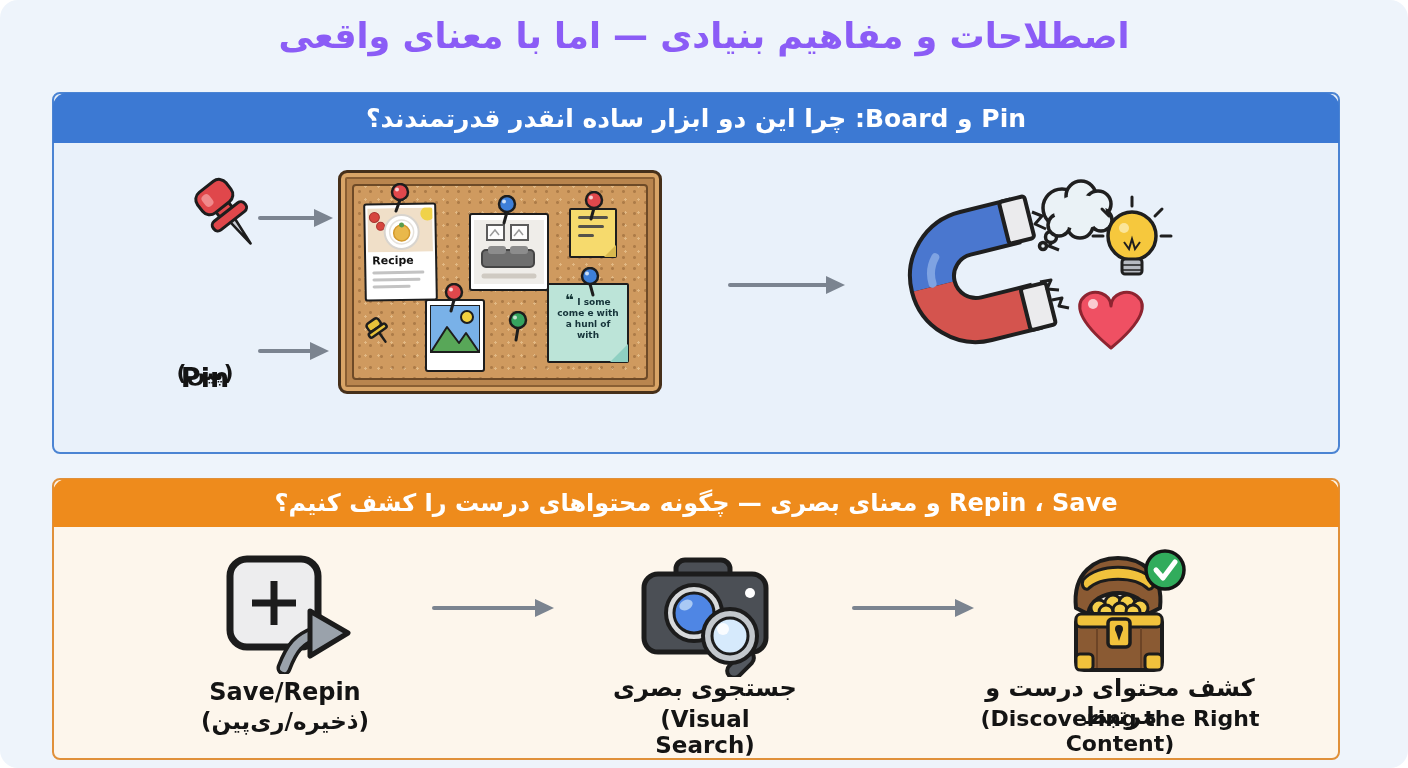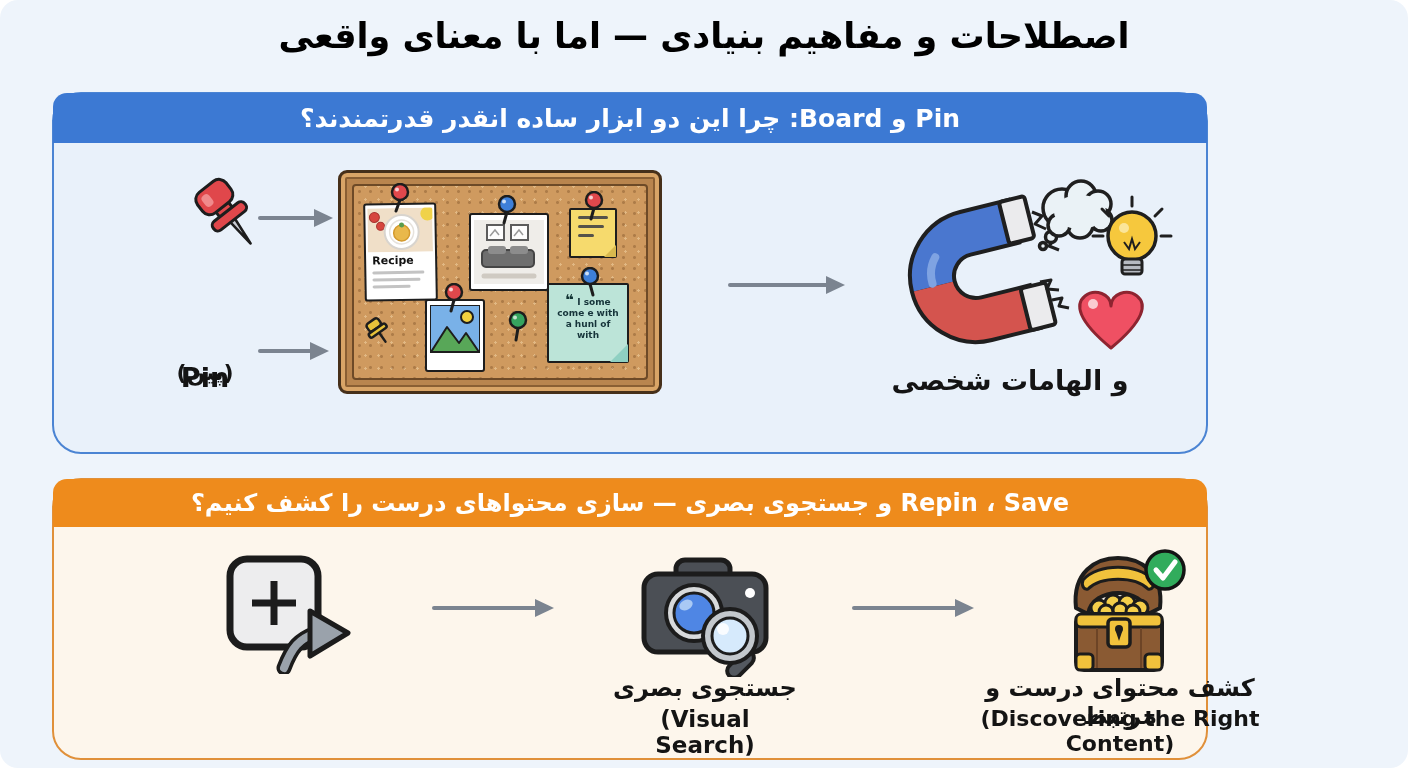--- a/index.html
+++ b/index.html
@@ -1,23 +1,23 @@
 <!DOCTYPE html>
 <html lang="fa"><head>
 <meta charset="utf-8">
 <style>
   html,body{margin:0;padding:0;background:#ffffff;}
   body{font-family:"DejaVu Sans",sans-serif;}
   .stage{position:relative;width:1408px;height:768px;background:#eef4fb;overflow:hidden;border-radius:18px;}
   .abs{position:absolute;}
   .ctr{text-align:center;}
-  .title{top:16px;left:0;width:100%;font-size:35px;font-weight:800;color:#000000;letter-spacing:-.5px;}
+  .title{top:16px;left:0;width:100%;font-size:35px;font-weight:800;color:#8b5cf6;letter-spacing:-.5px;}
 
   
-  .panel{left:52px;width:1156px;border-radius:29px;box-sizing:border-box;}
+  .panel{left:52px;width:1288px;border-radius:8px;box-sizing:border-box;}
   .panel-blue{top:92px;height:362px;background:#e9f1fa;border:2px solid #4b84d3;}
   .panel-orange{top:478px;height:282px;background:#fdf6ec;border:2px solid #e0903a;}
   .panel-head{position:absolute;top:-1px;left:-1px;right:-1px;height:50px;border-radius:14px 14px 0 0;
     display:flex;align-items:center;justify-content:center;color:#fff;font-weight:700;font-size:25px;}
   .panel-blue .panel-head{background:#3c79d3;}
   .panel-orange .panel-head{background:#ee8b1c;height:48px;font-size:24px;}
 
   
   .arrow{height:4px;background:#7b8490;border-radius:2px;}
   .arrow::after{content:"";position:absolute;right:-17px;top:-7px;
@@ -215,34 +215,35 @@
       <path d="M223,95 h18 M223,100 h18" stroke="#1f1f1f" stroke-width="1.5"></path>
     </g>
 
     <g>
       <path d="M211,136 C211,124 227,118 237,126 C247,134 245,150 211,178 C177,150 175,134 185,126 C195,118 211,124 211,136 Z" fill="#ef5063" stroke="#8e2430" stroke-width="3" stroke-linejoin="round"></path>
       <circle cx="193" cy="134" r="5" fill="#fff" opacity=".7"></circle>
     </g>
   </svg>
 
   <div class="abs lbl ctr" dir="rtl" style="left:845px;top:362px;width:330px;font-size:27px;line-height:37px;">
-    <div>و الهامات شخصی</div>
   </div>
 
   <div class="abs panel panel-orange">
-    <div class="panel-head" dir="rtl">Repin ، Save و جستجوی بصری — سازی محتواهای درست را کشف کنیم؟</div>
+    <div class="panel-head" dir="rtl">Repin ، Save و معنای بصری — چگونه محتواهای درست را کشف کنیم؟</div>
   </div>
 
   <svg class="abs" style="left:222px;top:552px;" width="132" height="122" viewBox="0 0 132 122">
     <rect x="8" y="7" width="88" height="88" rx="17" fill="#ededee" stroke="#1c1c1c" stroke-width="7"></rect>
     <path d="M52,29 V73 M30,51 H74" stroke="#1c1c1c" stroke-width="7"></path>
     <path d="M62,116 C70,95 77,87 94,81" fill="none" stroke="#1c1c1c" stroke-width="15" stroke-linecap="round"></path>
     <path d="M62,116 C70,95 77,87 94,81" fill="none" stroke="#9aa2ab" stroke-width="8" stroke-linecap="round"></path>
     <polygon points="88,59 126,81 88,104" fill="#9aa2ab" stroke="#1c1c1c" stroke-width="5" stroke-linejoin="round"></polygon>
   </svg>
+  <div class="abs lbl ctr" style="left:180px;top:678px;width:210px;font-size:24px;">Save/Repin</div>
+  <div class="abs lbl ctr" dir="rtl" style="left:180px;top:708px;width:210px;font-size:23px;">(ذخیره/ری‌پین)</div>
 
   <div class="abs arrow" style="left:432px;top:606px;width:105px;"></div>
 
   <svg class="abs" style="left:638px;top:552px;" width="135" height="125" viewBox="0 0 135 125">
     <rect x="38" y="8" width="54" height="26" rx="9" fill="#4b4f55" stroke="#1c1c1c" stroke-width="5"></rect>
     <rect x="6" y="22" width="122" height="78" rx="14" fill="#4b4f55" stroke="#1c1c1c" stroke-width="5"></rect>
     <circle cx="112" cy="41" r="5" fill="#ffffff"></circle>
     <circle cx="56" cy="61" r="28" fill="#d8dadc" stroke="#1c1c1c" stroke-width="4"></circle>
     <circle cx="56" cy="61" r="20" fill="#4f86e4" stroke="#1c1c1c" stroke-width="3"></circle>
     <ellipse cx="48" cy="53" rx="7" ry="5" fill="#a9c9f4" transform="rotate(-25 48 53)"></ellipse>

